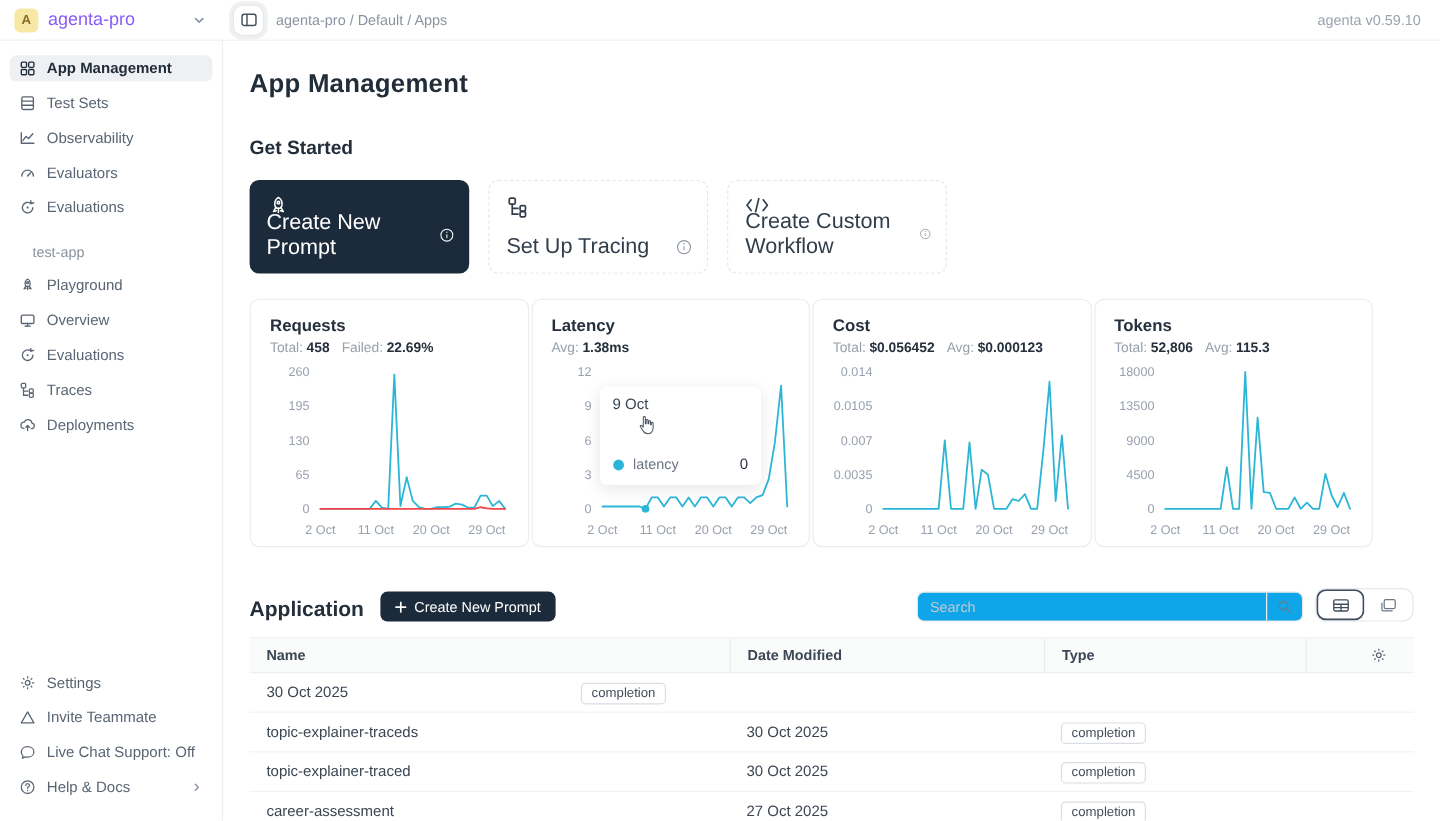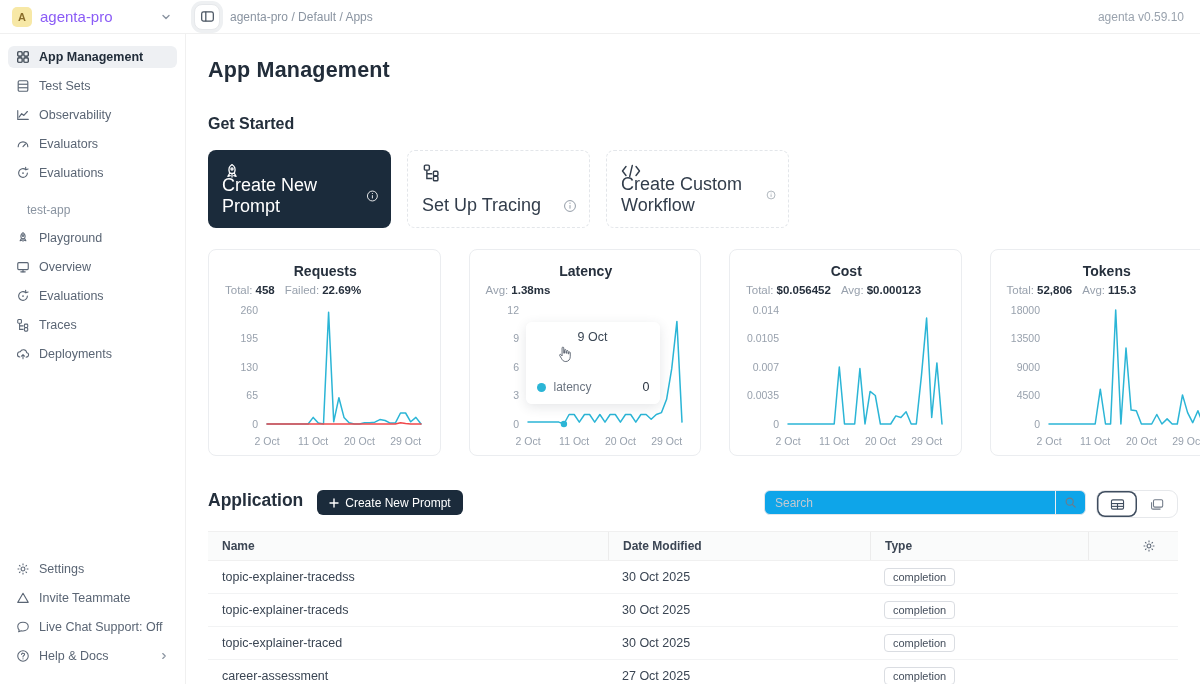--- a/index.html
+++ b/index.html
@@ -33,39 +33,39 @@
   .page-title { font-size:21.5px; font-weight:700; color:#222d3a; margin-top:24px; letter-spacing:.2px; }
   .section-title { font-size:16px; font-weight:600; color:#242f3c; margin-top:32px; }
 
   .cards { display:flex; gap:16px; margin-top:17px; }
   .gs-card { width:183px; height:78px; border-radius:8px; padding:12px 14px; position:relative; cursor:pointer; }
   .gs-card.light { border:1px dashed #e3e6ea; background:#fff; }
   .gs-card.dark { background:#1b2b3b; color:#fff; }
   .gs-bottom { position:absolute; left:14px; right:12px; bottom:11px; display:flex; align-items:center; justify-content:space-between; font-size:18px; font-weight:500; }
   .gs-card.light .gs-bottom { color:#323d4b; }
 
-  .charts { display:flex; gap:28px; margin-top:21px;text-align:center; }
+  .charts { display:flex; gap:2px; margin-top:21px; }
   .chart-card { width:232.5px; height:207px; border:1px solid #ebedf0; border-radius:8px; padding:13px 14px 10px 16px; }
   .chart-title { font-size:14px; font-weight:600; color:#26303d; }
   .chart-stats { display:flex; gap:10px; margin-top:5px; font-size:11.5px; color:#98a1ad; }
   .chart-stats b { color:#26303d; font-weight:700; margin-left:3px; }
   .chart-plot { margin-top:6px; }
   .chart-plot text { font-size:10.5px; fill:#98a1ad; font-family:"Liberation Sans",sans-serif; }
   .chart-card { position:relative; }
 
   .tooltip { position:absolute; left:56px; top:72px; width:134px; height:82px; background:rgba(255,255,255,.95);
     border-radius:6px; box-shadow:0 3px 12px rgba(55,65,80,.13); padding:8px 11px; z-index:3; }
   .tt-date { font-size:12.5px; color:#3a4654; }
   .tt-hand { position:absolute; left:30px; top:24px; }
   .tt-row { position:absolute; left:11px; right:10px; bottom:10px; display:flex; align-items:center; gap:8px; font-size:12px; color:#6b7480; }
   .tt-dot { width:9px; height:9px; border-radius:50%; }
   .tt-val { margin-left:auto; font-size:12.5px; color:#2a3441; }
 
   
-  .app-row { display:flex; align-items:flex-start; margin-top:34px; }
+  .app-row { display:flex; align-items:flex-end; margin-top:34px; }
   .app-title { font-size:17.5px; font-weight:600; color:#242f3c; }
   .btn-dark { margin-left:14px; background:#1b2b3b; color:#fff; border:none; border-radius:6px;
     height:25px; padding:0 12px; font-size:12px; font-weight:500; display:flex; align-items:center; gap:6px;
     cursor:pointer; font-family:inherit; }
   .spacer { flex:1; }
   .search-box { width:322px; height:25px; border:1px solid #e3e6ea; border-radius:6px; display:flex; align-items:center; background:#0ea5e9; }
   .search-box input { flex:1; border:none; outline:none; padding:0 10px; font-size:12px; color:#3a4553;
     font-family:inherit; background:transparent; }
   .search-box input::placeholder { color:#c3c9d1; }
   .search-btn { width:30px; height:100%; border-left:1px solid #eceef1; display:flex; align-items:center; justify-content:center; cursor:pointer; }
@@ -471,21 +471,20 @@
         <svg width="14" height="14" viewBox="0 0 16 16">
               <g fill="none" stroke="#5a6574" stroke-width="1.2">
                 <circle cx="8" cy="8" r="2.2"></circle>
                 <path d="M8 1.8v2M8 12.2v2M1.8 8h2M12.2 8h2M3.6 3.6l1.4 1.4M11 11l1.4 1.4M12.4 3.6L11 5M5 11l-1.4 1.4"></path>
               </g>
             </svg>
       </div>
     </div>
 
     <div class="t-row">
-      <div class="c-name">topic-explainer-tracedss</div>
       <div class="c-date">30 Oct 2025</div>
       <div class="c-type"><span class="pill">completion</span></div>
       <div class="c-act">
             <svg class="dots" width="4" height="14" viewBox="0 0 4 14">
               <g fill="#8c96a3">
                 <circle cx="2" cy="2" r="1.3"></circle>
                 <circle cx="2" cy="7" r="1.3"></circle>
                 <circle cx="2" cy="12" r="1.3"></circle>
               </g>
             </svg>

